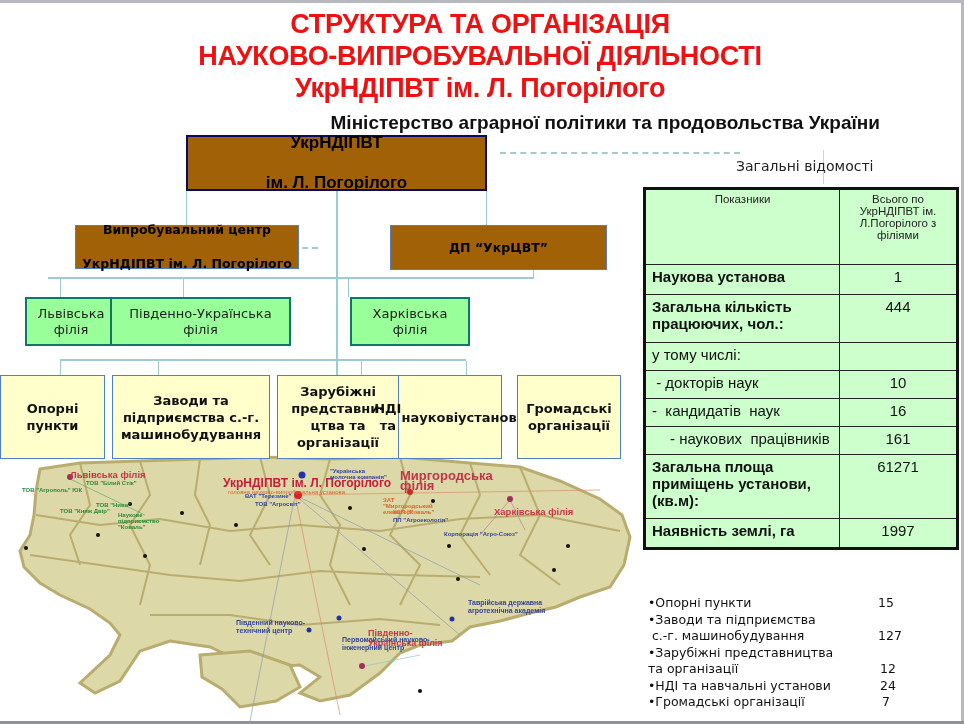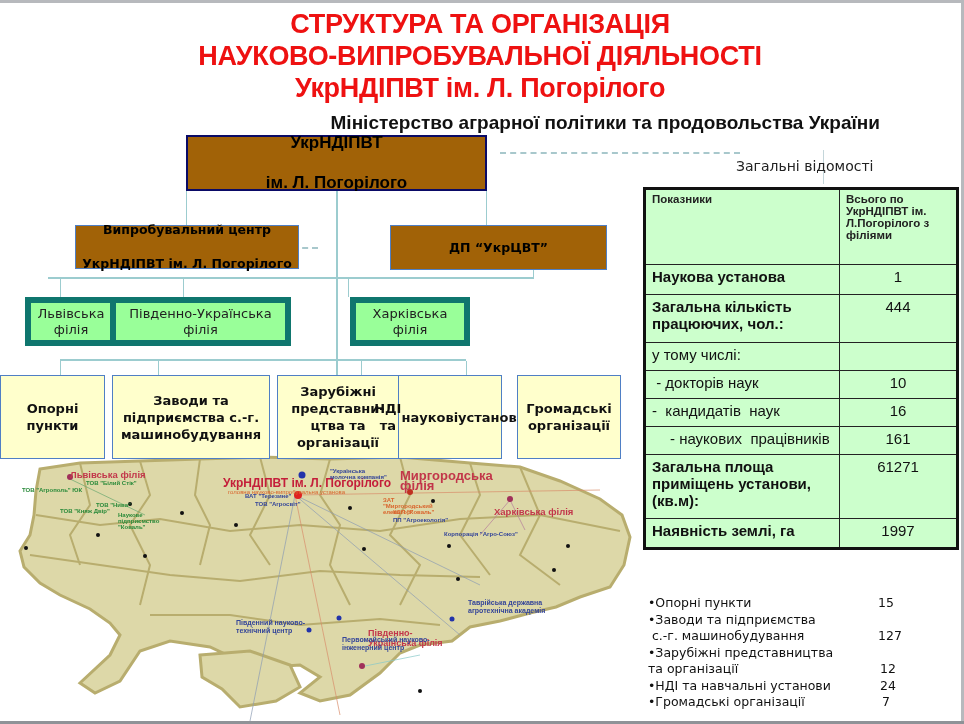--- a/index.html
+++ b/index.html
@@ -6,36 +6,36 @@
   body{width:964px;height:724px;position:relative;background:#ffffff;overflow:hidden;font-family:"Liberation Sans",sans-serif;}
   .frame-top{position:absolute;left:0;top:0;width:964px;height:3px;background:#b7b9bd;}
   .frame-right{position:absolute;right:0;top:0;width:3px;height:724px;background:#b7b9bd;}
   .frame-bottom{position:absolute;left:0;bottom:0;width:964px;height:3px;background:#8f9297;}
 
   .title{position:absolute;left:110px;top:8px;width:740px;text-align:center;color:#ee1111;font-weight:bold;font-size:27px;line-height:32px;font-family:"Liberation Sans",sans-serif;letter-spacing:-0.3px;}
   .ministry{position:absolute;left:110px;top:112px;width:760px;text-align:right;padding-left:10px;font-weight:bold;font-size:19px;color:#111;}
 
   .box{position:absolute;box-sizing:border-box;display:flex;align-items:center;justify-content:center;text-align:center;}
   .blue{background:#a16207;border:1px solid #4f7fc5;gap:16px;}
-  .green{background:#99ff99;border:6px solid #0f766e;color:#222;font-size:13px;font-family:"DejaVu Sans",sans-serif;line-height:16px;}
+  .green{background:#99ff99;border:2px solid #0f766e;color:#222;font-size:13px;font-family:"DejaVu Sans",sans-serif;line-height:16px;}
   .yellow{background:#ffffcc;border:1px solid #4f7fc5;color:#111;font-weight:bold;font-size:13px;font-family:"DejaVu Sans",sans-serif;line-height:17px;}
 
   .main-box{left:186px;top:135px;width:301px;height:56px;border:2px solid #0a0a66;flex-direction:column;font-weight:bold;font-size:17px;line-height:24px;}
   .line{position:absolute;background:#9ccccf;}
   .dash{position:absolute;height:0;border-top:2px dashed #a8c8cc;}
 
   .map{position:absolute;left:0;top:455px;width:640px;height:266px;}
   .map-label{position:absolute;font-size:8px;font-weight:bold;white-space:nowrap;font-family:"Liberation Sans",sans-serif;}
 
   .info-caption{position:absolute;left:736px;top:158px;font-size:14px;color:#222;font-family:"DejaVu Sans",sans-serif;}
   table.info{position:absolute;left:643px;top:187px;width:316px;border-collapse:collapse;background:#ccffcc;border:3px solid #111;}
   table.info td{border:1px solid #222;padding:3px 6px;font-size:15px;vertical-align:top;color:#111;}
   table.info td.v{text-align:center;width:104px;}
   table.info td.b{font-weight:bold;}
-  table.info .hdr td{font-size:11.5px;text-align:left;height:68px;color:#222;font-weight:bold;}
+  table.info .hdr td{font-size:11.5px;text-align:center;height:68px;color:#222;}
   .summary{position:absolute;left:648px;top:595px;font-size:12.5px;line-height:16.5px;color:#111;font-family:"DejaVu Sans",sans-serif;}
   .summary .row{position:relative;height:16.5px;white-space:nowrap;}
   .summary .num{position:absolute;left:230px;top:0;}
 </style>
 </head>
 <body>
 
 <div class="frame-top"></div>
 <div class="frame-right"></div>
 <div class="frame-bottom"></div>

